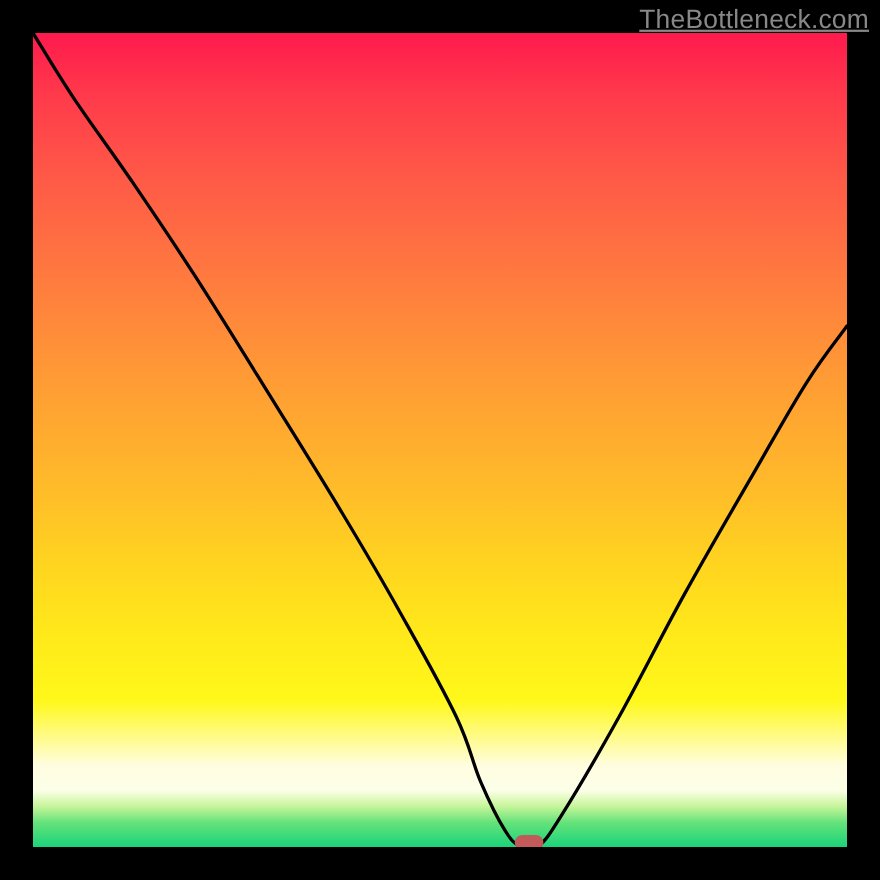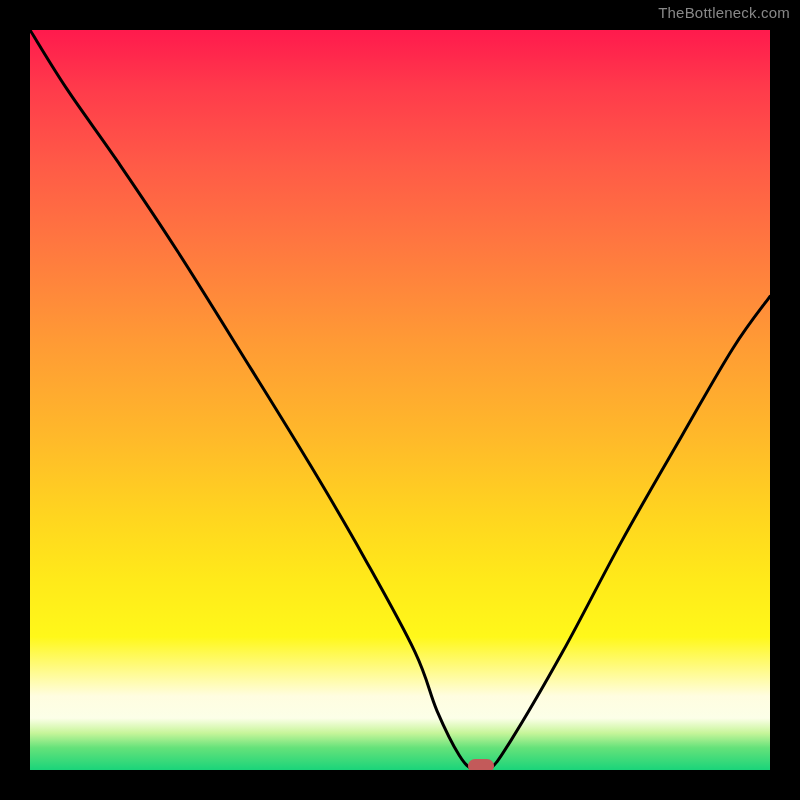--- a/index.html
+++ b/index.html
@@ -15,24 +15,25 @@
     position: relative;
     width: 800px;
     height: 800px;
     background: #000;
   }
   .attribution {
     position: absolute;
     top: 4px;
     right: 10px;
     color: #888;
-    font-size: 15px;
+    font-size: 24px;
     font-weight: 500;
     letter-spacing: 0.2px;
     z-index: 10;
+    text-decoration: underline;
   }
   .plot-area {
     position: absolute;
     left: 30px;
     top: 30px;
     width: 740px;
     height: 740px;
     overflow: hidden;
   }
   

